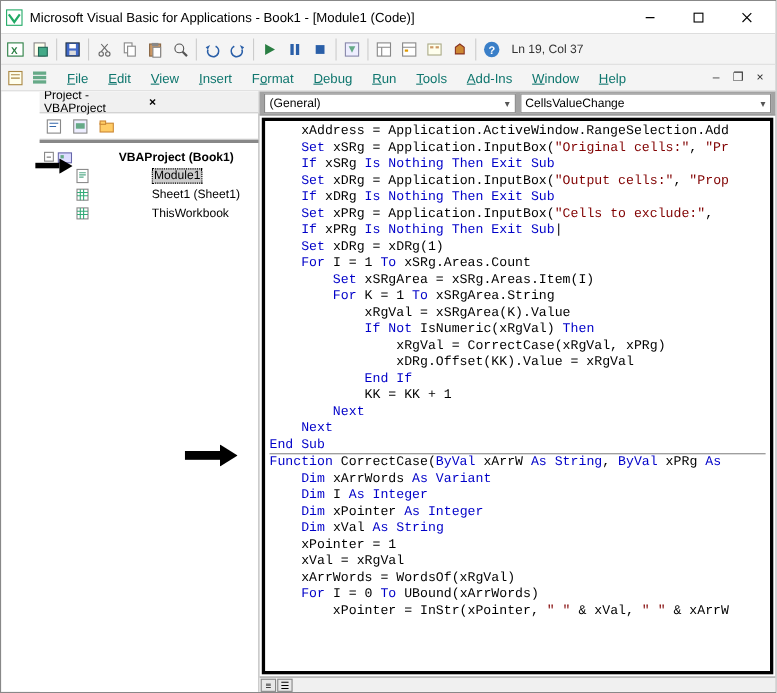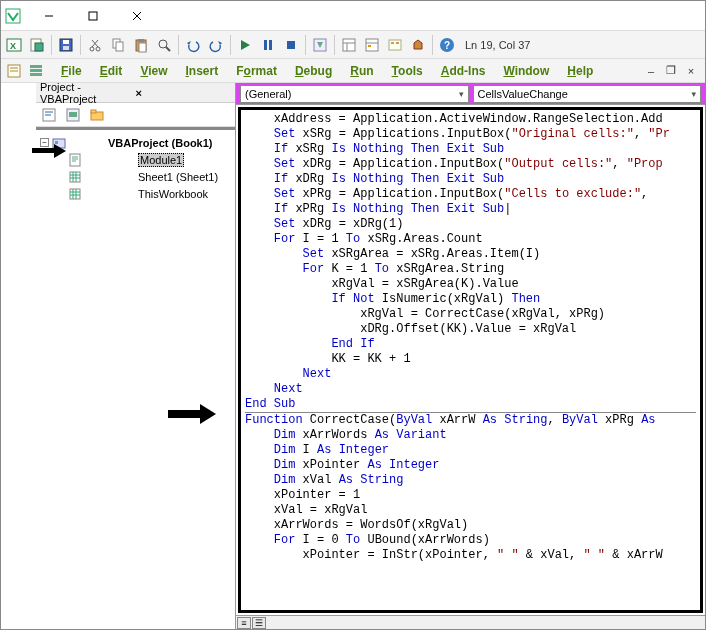--- a/index.html
+++ b/index.html
@@ -9,21 +9,21 @@
   .titlebar-icon { width: 16px; height: 16px; margin-right: 6px; }
   .titlebar-title { flex: 1; font-size: 12px; color: #000; }
   .titlebar-controls { display: flex; }
   .titlebar-btn { width: 44px; height: 28px; display: flex; align-items: center; justify-content: center; }
   .toolbar1 { height: 28px; background: #f4f4f4; display: flex; align-items: center; padding: 2px; border-bottom: 1px solid #ddd; gap: 1px; }
   .tb-btn { width: 22px; height: 22px; display: flex; align-items: center; justify-content: center; border: 1px solid transparent; }
   .tb-sep { width: 1px; height: 20px; background: #ccc; margin: 0 2px; }
   .tb-text { font-size: 11px; color: #333; padding: 0 6px; }
   .menubar { height: 24px; background: #f4f4f4; display: flex; align-items: center; padding: 0 2px; border-bottom: 1px solid #ddd; gap: 2px; }
   .menu-icon-area { display: flex; margin-right: 4px; }
-  .menu-item { padding: 2px 8px; font-size: 12px; color: #4d7c0f; font-weight: bold; }
+  .menu-item { padding: 2px 8px; font-size: 12px; color: #0f766e; }
   .menu-item .u { text-decoration: underline; }
   .mdi-controls { margin-left: auto; display: flex; gap: 4px; padding-right: 4px; }
   .mdi-btn { width: 16px; height: 14px; font-size: 11px; display: flex; align-items: center; justify-content: center; color: #333; }
   .content { flex: 1; display: flex; overflow: hidden; padding-left: 35px; }
   .project-pane { width: 200px; display: flex; flex-direction: column; border-right: 1px solid #999; background: #fff; }
   .project-title { height: 20px; background: #f0f0f0; display: flex; align-items: center; padding: 0 4px; border-bottom: 1px solid #ccc; }
   .project-title span { flex: 1; font-size: 11px; }
   .project-close { font-weight: bold; font-size: 14px; padding: 0 2px; }
   .project-toolbar { height: 24px; display: flex; align-items: center; padding: 2px; gap: 2px; border-bottom: 1px solid #ddd; }
   .project-divider { height: 3px; background: #888; }
@@ -31,21 +31,21 @@
   .tree-row { display: flex; align-items: center; height: 17px; gap: 3px; white-space: nowrap; }
   .tree-indent0 { padding-left: 0; }
   .tree-indent2 { padding-left: 28px; gap: 17px; }
   .tree-toggle { width: 9px; height: 9px; border: 1px solid #888; display: flex; align-items: center; justify-content: center; font-size: 8px; line-height: 1; background: #fff; }
   .tree-icon { width: 14px; height: 14px; display: inline-flex; align-items: center; justify-content: center; }
   .tree-label { font-size: 11px; margin-left: 39px; }
   .tree-label.bold { font-weight: bold; }
   .tree-label.selected { background: #ccc; border: 1px dotted #000; padding: 0 1px; }
   .arrow-callout { position: absolute; left: 12px; top: 163px; }
   .code-pane { flex: 1; display: flex; flex-direction: column; background: #fff; position: relative; }
-  .code-dropdowns { height: 22px; display: flex; gap: 4px; padding: 2px 4px; background: #d946ef; border-bottom: 1px solid #999; }
+  .code-dropdowns { height: 22px; display: flex; gap: 4px; padding: 2px 4px; background: #a3a3a3; border-bottom: 1px solid #999; }
   .code-dd { flex: 1; height: 18px; display: flex; align-items: center; border: 1px solid #888; background: #fff; padding: 0 4px; font-size: 11px; }
   .code-dd .dd-text { flex: 1; }
   .code-dd .dd-arrow { font-size: 9px; color: #555; }
   .code-area { flex: 1; overflow: hidden; border: 3px solid #000; margin: 2px; position: relative; }
   .code-lines { font-family: Consolas, "Courier New", monospace; font-size: 12px; line-height: 15px; padding: 2px 4px; white-space: pre; color: #000; }
   .code-lines .kw { color: #0000c8; }
   .code-lines .str { color: #800000; }
   .hr-line { border: none; border-top: 1px solid #888; margin: 0; }
   .big-arrow { position: absolute; left: 168px; top: 404px; z-index: 5; }
   .code-bottom { height: 14px; background: #f0f0f0; border-top: 1px solid #999; display: flex; align-items: center; }
@@ -57,20 +57,21 @@
 
 <div class="window">
 
   <div class="titlebar">
     <span class="titlebar-icon">
       <svg width="16" height="16">
           <rect x="1" y="1" width="14" height="14" fill="#fff" stroke="#2a6"></rect>
           <path d="M3 5 L8 12 L13 5" stroke="#2a6" fill="none" stroke-width="2"></path>
         </svg>
     </span>
+    <span class="titlebar-title">Microsoft Visual Basic for Applications - Book1 - [Module1 (Code)]</span>
     <div class="titlebar-controls">
       <div class="titlebar-btn">
           <svg width="10" height="10">
             <line x1="1" y1="5" x2="9" y2="5" stroke="#000"></line>
           </svg>
         </div>
       <div class="titlebar-btn">
           <svg width="10" height="10">
             <rect x="1" y="1" width="8" height="8" fill="none" stroke="#000"></rect>
           </svg>
@@ -334,21 +335,21 @@
           <span class="dd-arrow">▾</span>
         </div>
         <div class="code-dd">
           <span class="dd-text">CellsValueChange</span>
           <span class="dd-arrow">▾</span>
         </div>
       </div>
 
       <div class="code-area">
 <div class="code-lines"><span>    xAddress = Application.ActiveWindow.RangeSelection.Add</span>
-<span>    </span><span class="kw">Set</span><span> xSRg = Applications.InputBox(</span><span class="str">"Original cells:"</span><span>, </span><span class="str">"Pr</span>
+<span>    </span><span class="kw">Set</span><span> xSRg = Application.InputBox(</span><span class="str">"Original cells:"</span><span>, </span><span class="str">"Pr</span>
 <span>    </span><span class="kw">If</span><span> xSRg </span><span class="kw">Is Nothing Then Exit Sub</span>
 <span>    </span><span class="kw">Set</span><span> xDRg = Application.InputBox(</span><span class="str">"Output cells:"</span><span>, </span><span class="str">"Prop</span>
 <span>    </span><span class="kw">If</span><span> xDRg </span><span class="kw">Is Nothing Then Exit Sub</span>
 <span>    </span><span class="kw">Set</span><span> xPRg = Application.InputBox(</span><span class="str">"Cells to exclude:"</span><span>, </span>
 <span>    </span><span class="kw">If</span><span> xPRg </span><span class="kw">Is Nothing Then Exit Sub</span><span>|</span>
 <span>    </span><span class="kw">Set</span><span> xDRg = xDRg(1)</span>
 <span>    </span><span class="kw">For</span><span> I = 1 </span><span class="kw">To</span><span> xSRg.Areas.Count</span>
 <span>        </span><span class="kw">Set</span><span> xSRgArea = xSRg.Areas.Item(I)</span>
 <span>        </span><span class="kw">For</span><span> K = 1 </span><span class="kw">To</span><span> xSRgArea.String</span>
 <span>            xRgVal = xSRgArea(K).Value</span>

